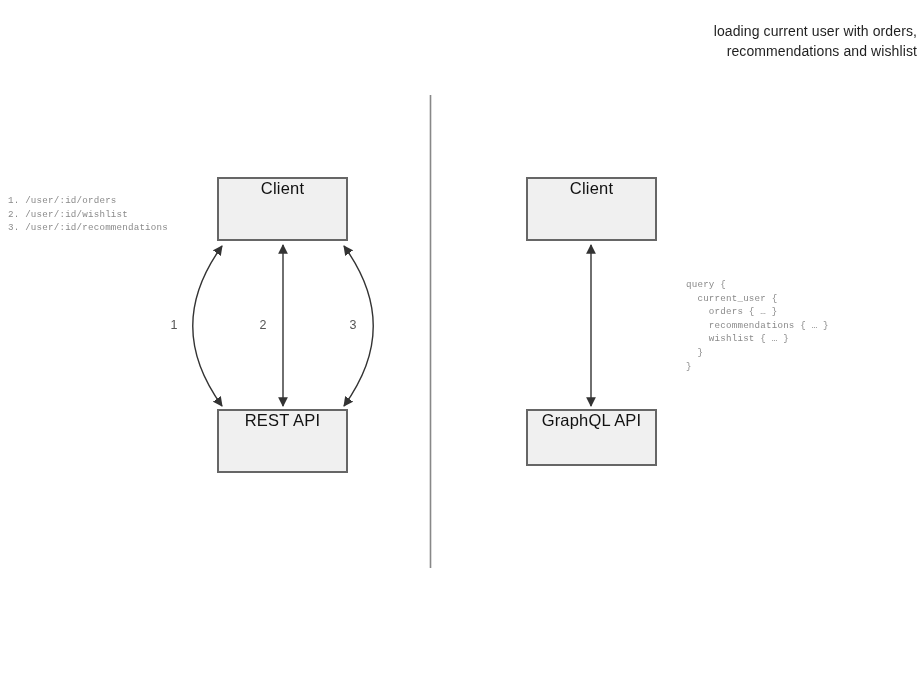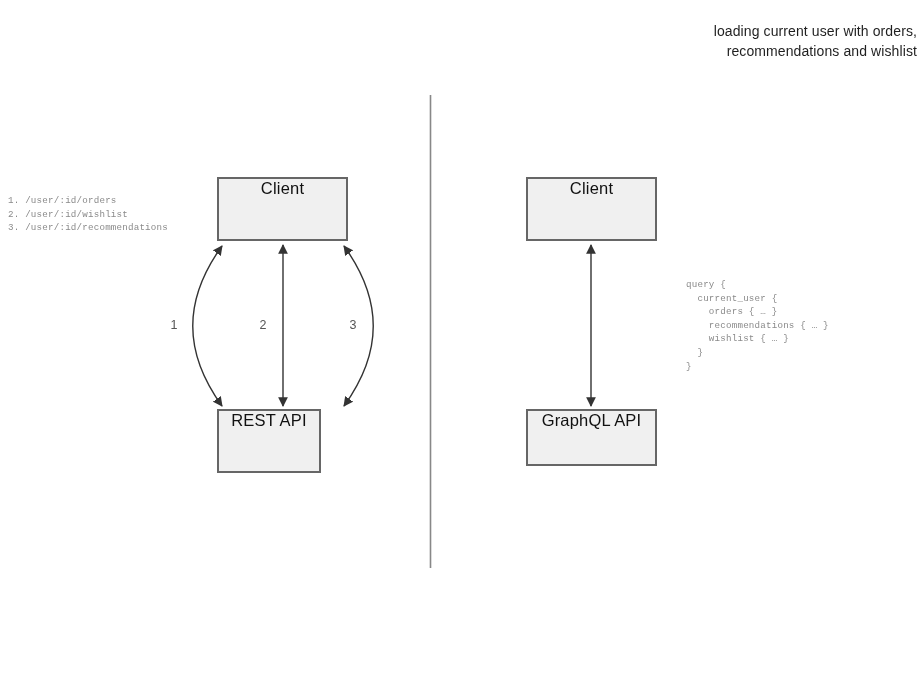--- a/index.html
+++ b/index.html
@@ -55,21 +55,21 @@
     justify-content: center;
   }
   .node-label {
     font-size: 16.5px;
     color: #111111;
     letter-spacing: 0.2px;
     white-space: nowrap;
   }
 
   #node-client-left  { left: 217px; top: 177px; width: 131px; height: 64px; }
-  #node-rest-api     { left: 217px; top: 409px; width: 104px; height: 64px; }
+  #node-rest-api     { left: 217px; top: 409px; width: 131px; height: 64px; }
   #node-client-right { left: 526px; top: 177px; width: 131px; height: 64px; }
   #node-graphql-api  { left: 526px; top: 409px; width: 131px; height: 57px; }
 
   
   #connectors-svg {
     position: absolute;
     left: 0;
     top: 0;
     width: 917px;
     height: 689px;

